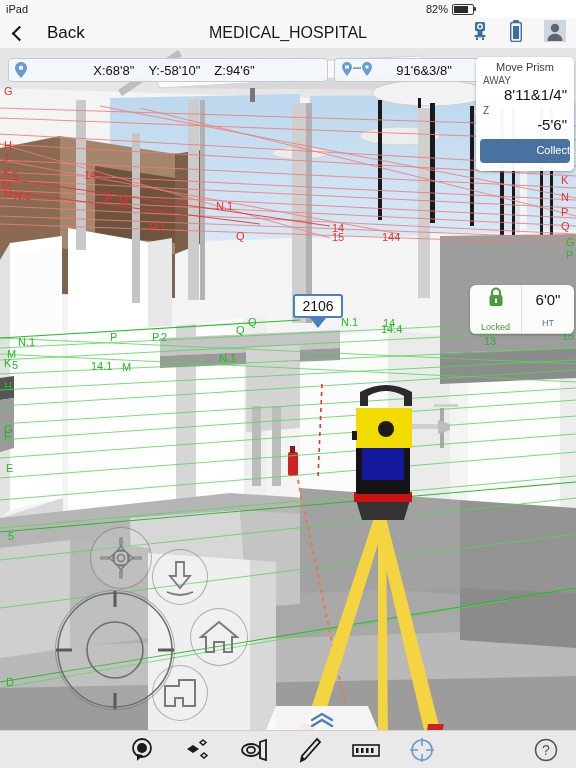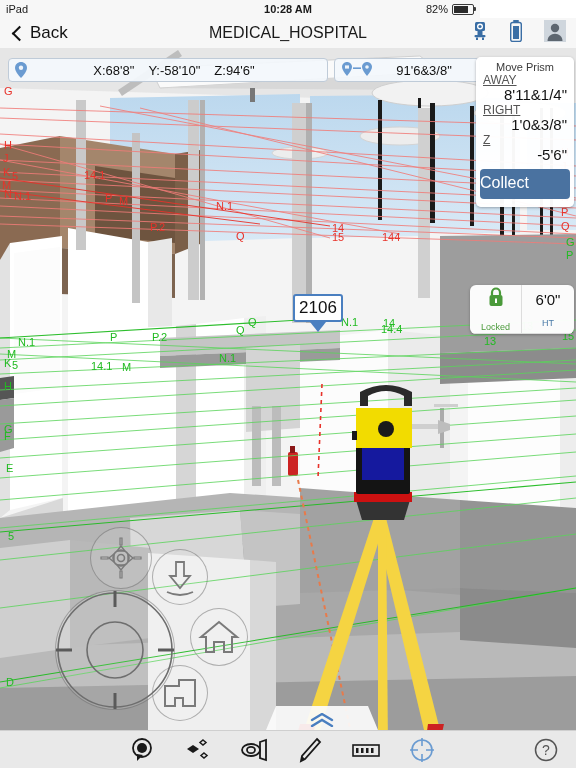--- a/index.html
+++ b/index.html
@@ -11,21 +11,21 @@
   .sb-left{position:absolute;left:6px;}
   .sb-center{position:absolute;left:0;width:576px;text-align:center;font-weight:bold;font-size:11px;}
   .sb-right{position:absolute;right:6px;display:flex;align-items:center;gap:4px;}
   .sb-batt{width:20px;height:9px;border:1px solid #3a3a3a;border-radius:2px;position:relative;}
   .sb-batt i{position:absolute;left:1px;top:1px;bottom:1px;width:14px;background:#2b2b2b;display:block;}
   .sb-batt:after{content:"";position:absolute;right:-3px;top:2.5px;width:2px;height:4px;background:#3a3a3a;border-radius:0 1px 1px 0;}
 
   
   .navbar{position:absolute;left:0;top:18px;width:576px;height:30px;background:#f7f7f7;
     border-bottom:1px solid #c8c8c8;}
-  .nav-back{position:absolute;left:14px;top:0;height:30px;display:flex;align-items:center;gap:3px;
+  .nav-back{position:absolute;left:14px;top:0;height:30px;display:flex;align-items:center;gap:20px;
     color:#111;font-size:17px;cursor:pointer;}
   .chev{width:9px;height:9px;border-left:2.4px solid #111;border-bottom:2.4px solid #111;
     transform:rotate(45deg);display:inline-block;margin-right:2px;}
   .nav-title{position:absolute;left:0;top:0;width:576px;height:30px;line-height:30px;text-align:center;
     font-size:16px;color:#1a1a1a;}
   .nav-icons{position:absolute;right:10px;top:0;height:30px;display:flex;align-items:center;gap:22px;}
 
   
   .scene{position:absolute;left:0;top:48px;width:576px;height:682px;overflow:hidden;background:#cfcfcf;}
   .scene svg{position:absolute;left:0;top:0;}
@@ -38,42 +38,42 @@
   .coord-box.b{flex:0 0 132px;}
   .coord-vals{display:flex;gap:14px;margin-left:auto;margin-right:auto;}
   .pin{width:12px;height:16px;flex:0 0 12px;}
   .cb-dist{margin-left:auto;margin-right:auto;font-size:13px;}
 
   
   .moveprism{position:absolute;right:2px;top:57px;width:98px;background:rgba(255,255,255,0.97);
     border-radius:5px;box-shadow:0 1px 3px rgba(0,0,0,.3);overflow:hidden;}
   .mp-title{text-align:center;font-size:11px;color:#3a3a3a;padding:4px 0 2px;}
   .mp-row{padding:0 7px 2px;}
-  .mp-lab{font-size:12px;color:#555;line-height:11px;text-decoration:underline;}
+  .mp-lab{font-size:10px;color:#555;line-height:11px;}
   .mp-val{font-size:15px;color:#111;text-align:right;line-height:17px;font-weight:500;}
   .mp-val.indent{padding-left:8px;}
-  .mp-collect{background:#4a72a0;color:#fff;text-align:left;font-size:16px;padding:5px 0 7px;
+  .mp-collect{background:#4a72a0;color:#fff;text-align:right;font-size:11px;padding:5px 0 7px;
     margin:4px 4px 8px;border-radius:4px;cursor:pointer;}
 
   
   .toolgrid{position:absolute;right:2px;top:285px;width:104px;background:rgba(255,255,255,0.96);
     border-radius:6px;box-shadow:0 1px 3px rgba(0,0,0,.28);overflow:hidden;
     display:grid;grid-template-columns:1fr 1fr;}
   .tg-cell{height:48px;display:flex;flex-direction:column;align-items:center;justify-content:center;
     gap:10px;border-right:1px solid #ddd;border-bottom:1px solid #ddd;cursor:pointer;}
   .tg-cell:nth-child(2n){border-right:none;}
   .tg-cell:nth-child(n+5){border-bottom:none;}
   .tg-lab{font-size:9px;color:#4a7aa8;}
   .tg-lab.green{color:#4a9a3a;}
   .tg-big{font-size:15px;color:#111;}
 
   
   .callout{position:absolute;left:293px;top:294px;width:50px;}
   .callout .box{background:#fff;border:2px solid #4a7fc0;border-radius:3px;text-align:center;
-    font-size:17px;color:#111;padding:2px 0;}
+    font-size:14px;color:#111;padding:2px 0;}
   .callout .tail{width:0;height:0;margin:0 auto;border-left:8px solid transparent;
     border-right:8px solid transparent;border-top:10px solid #4a7fc0;}
 
   
   .navwidget{position:absolute;border-radius:50%;border:1px solid rgba(90,90,90,.45);
     background:rgba(255,255,255,.10);cursor:pointer;}
 
   
   .expander{position:absolute;left:266px;top:706px;width:112px;height:24px;
     background:rgba(252,252,252,.92);cursor:pointer;
@@ -90,21 +90,20 @@
   
   .lbl{position:absolute;font-size:11px;font-family:"Liberation Sans",sans-serif;white-space:nowrap;}
   .lbl.red{color:#e8322a;}
   .lbl.green{color:#22bb22;}
 </style>
 </head>
 <body>
 
 <div class="statusbar">
   <span class="sb-left">iPad</span>
-  <span class="sb-center">10:28 AM</span>
   <span class="sb-right">
     <span style="font-size:11px">82%</span>
     <span class="sb-batt">
         <i></i>
       </span>
   </span>
 </div>
 
 <div class="navbar">
   <div class="nav-back">
@@ -404,24 +403,20 @@
   </div>
 </div>
 
 <div class="moveprism">
   <div class="mp-title">Move Prism</div>
   <div class="mp-row">
     <div class="mp-lab">AWAY</div>
     <div class="mp-val">8'11&amp;1/4"</div>
   </div>
   <div class="mp-row">
-    <div class="mp-lab">RIGHT</div>
-    <div class="mp-val indent">1'0&amp;3/8"</div>
-  </div>
-  <div class="mp-row">
     <div class="mp-lab">Z</div>
     <div class="mp-val">-5'6"</div>
   </div>
   <div class="mp-collect">Collect</div>
 </div>
 
 <div class="callout">
   <div class="box">2106</div>
   <div class="tail"></div>
 </div>

